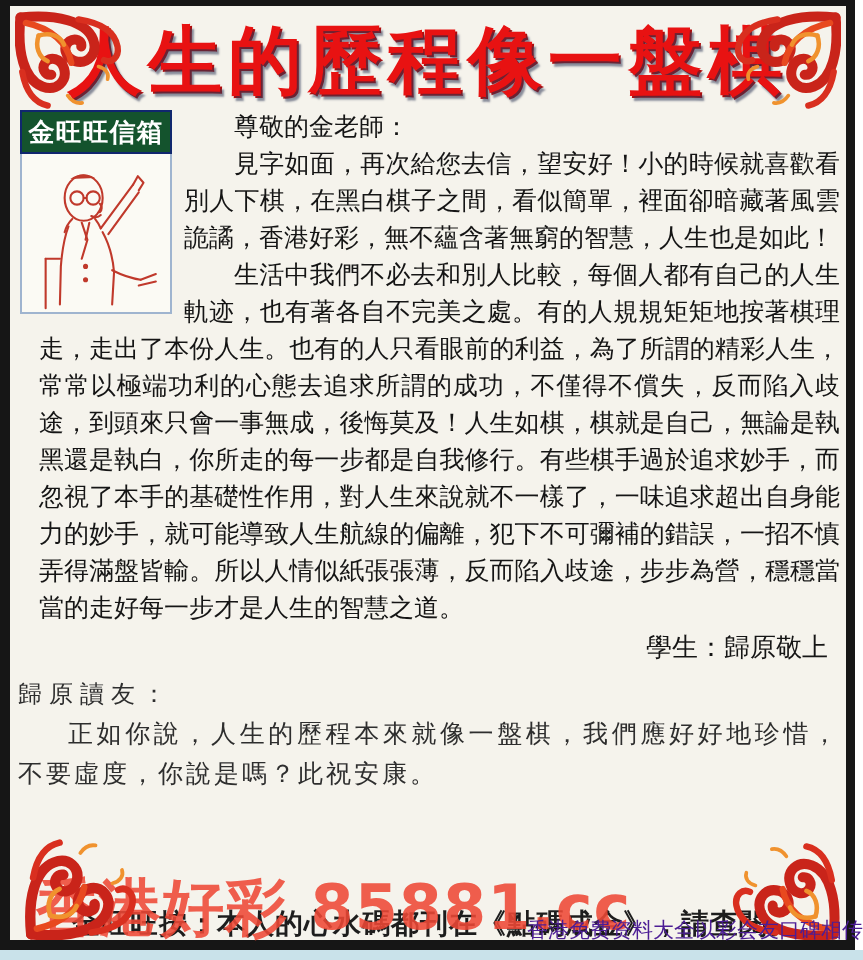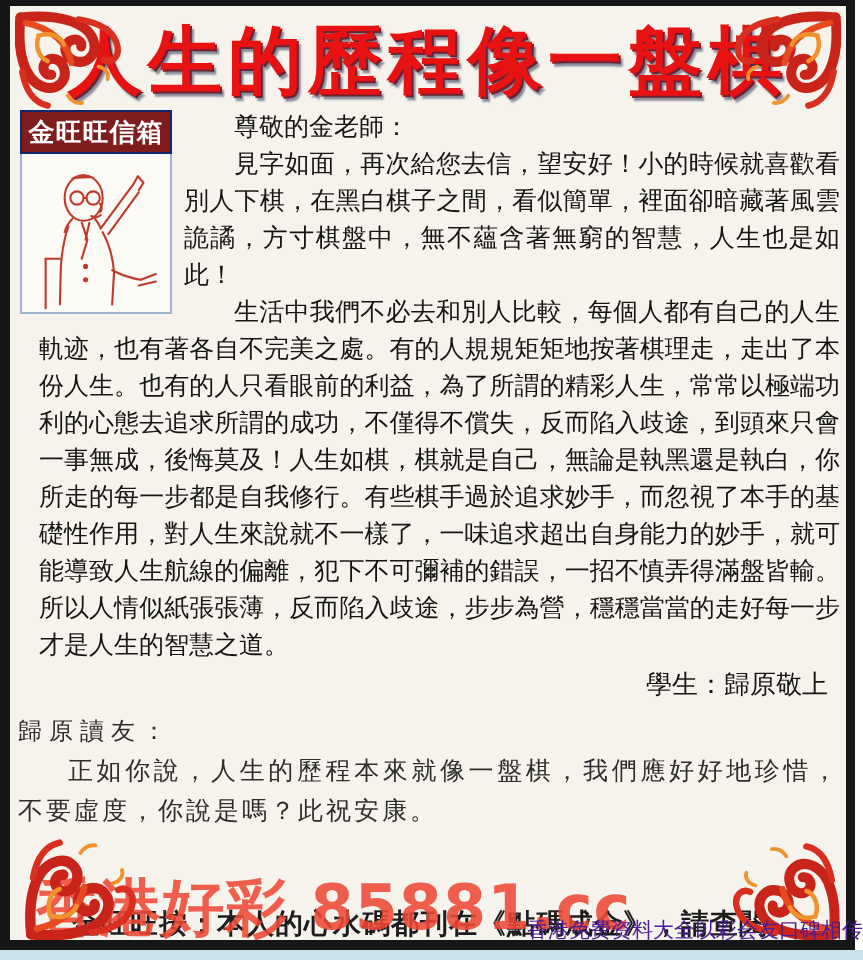--- a/index.html
+++ b/index.html
@@ -20,21 +20,21 @@
 
   
   .title{margin:8px 0 2px 0;text-align:center;font-weight:900;
          font-size:74px;line-height:92px;letter-spacing:6px;color:#e81212;
          text-shadow:4px 5px 2px rgba(45,55,85,0.55), 2px 2px 0 #b30d0d;
          white-space:nowrap;}
 
   
   .content{position:relative;padding:0 6px 0 8px;z-index:1;}
   .sidebar{float:left;width:152px;margin:2px 12px 4px 2px;}
-  .mailbox-head{background:#7f1d1d;color:#ffffff;text-align:center;
+  .mailbox-head{background:#14532d;color:#ffffff;text-align:center;
                 font-family:"DejaVu Sans","Liberation Sans",sans-serif;
                 font-weight:800;font-size:26px;line-height:40px;letter-spacing:1px;
                 border:2px solid #10276e;}
   .mailbox-art{border:2px solid #9fb4cf;border-top:none;background:#fbfaf4;height:158px;
                display:flex;align-items:flex-end;justify-content:center;overflow:hidden;}
   .mailbox-art svg{display:block;width:140px;height:152px;}
 
   .body-text{font-size:25px;line-height:37px;text-align:justify;color:#151515;margin-left:21px;}
   .salutation{text-indent:0;}
   .para{text-indent:2em;margin:0;}
@@ -130,21 +130,21 @@
             <path d="M20,104 L35,104"></path>
             <path d="M90,116 Q106,124 120,126"></path>
             <path d="M120,126 l16,-6"></path>
             <path d="M118,132 l18,-4"></path>
           </svg>
         </div>
       </div>
 
       <div class="body-text">
         <p class="para salutation">尊敬的金老師：</p>
-        <p class="para">見字如面，再次給您去信，望安好！小的時候就喜歡看別人下棋，在黑白棋子之間，看似簡單，裡面卻暗藏著風雲詭譎，方寸棋盤中，無不蘊含著無窮的智慧，人生也是如此！</p>
+        <p class="para">見字如面，再次給您去信，望安好！小的時候就喜歡看別人下棋，在黑白棋子之間，看似簡單，裡面卻暗藏著風雲詭譎，香港好彩，無不蘊含著無窮的智慧，人生也是如此！</p>
         <p class="para">生活中我們不必去和別人比較，每個人都有自己的人生軌迹，也有著各自不完美之處。有的人規規矩矩地按著棋理走，走出了本份人生。也有的人只看眼前的利益，為了所謂的精彩人生，常常以極端功利的心態去追求所謂的成功，不僅得不償失，反而陷入歧途，到頭來只會一事無成，後悔莫及！人生如棋，棋就是自己，無論是執黑還是執白，你所走的每一步都是自我修行。有些棋手過於追求妙手，而忽視了本手的基礎性作用，對人生來說就不一樣了，一味追求超出自身能力的妙手，就可能導致人生航線的偏離，犯下不可彌補的錯誤，一招不慎弄得滿盤皆輸。所以人情似紙張張薄，反而陷入歧途，步步為營，穩穩當當的走好每一步才是人生的智慧之道。</p>
       </div>
 
       <div class="signature">學生：歸原敬上</div>
 
       <div class="reply">
         <div class="reply-salutation">歸原讀友：</div>
         <div class="reply-body">正如你說，人生的歷程本來就像一盤棋，我們應好好地珍惜，不要虛度，你說是嗎？此祝安康。</div>
 
       </div>

